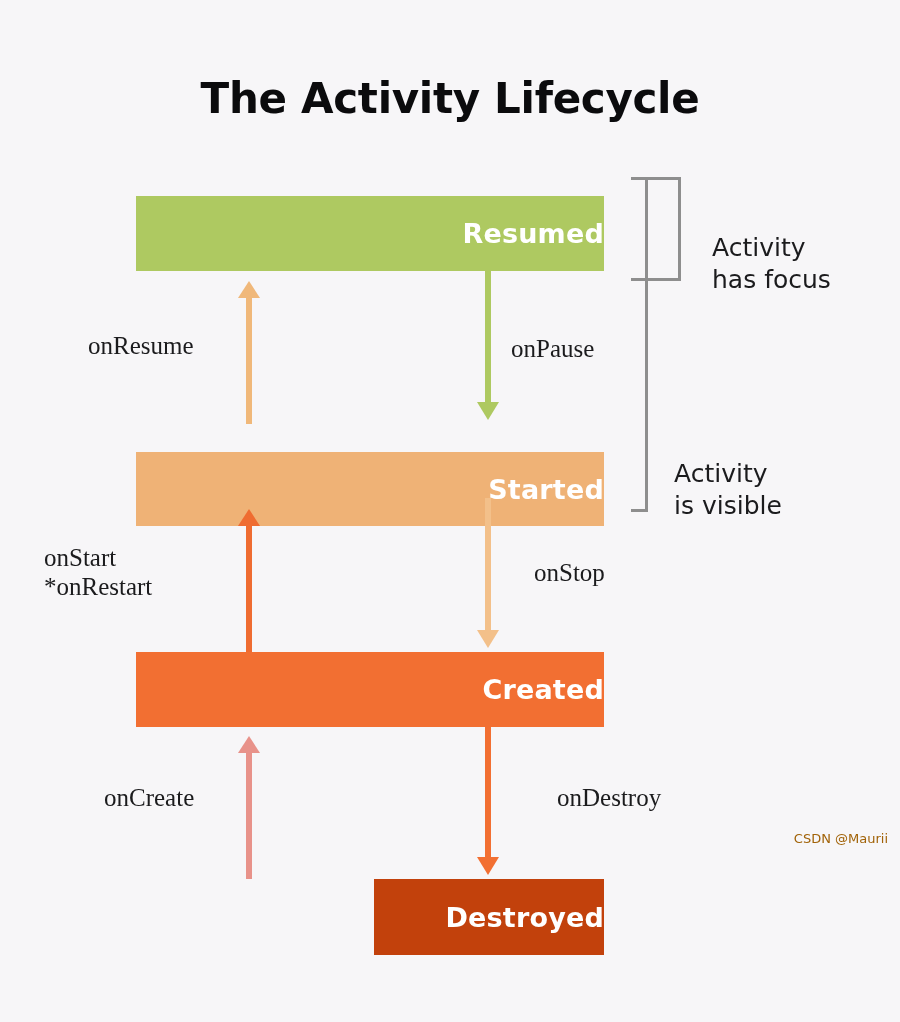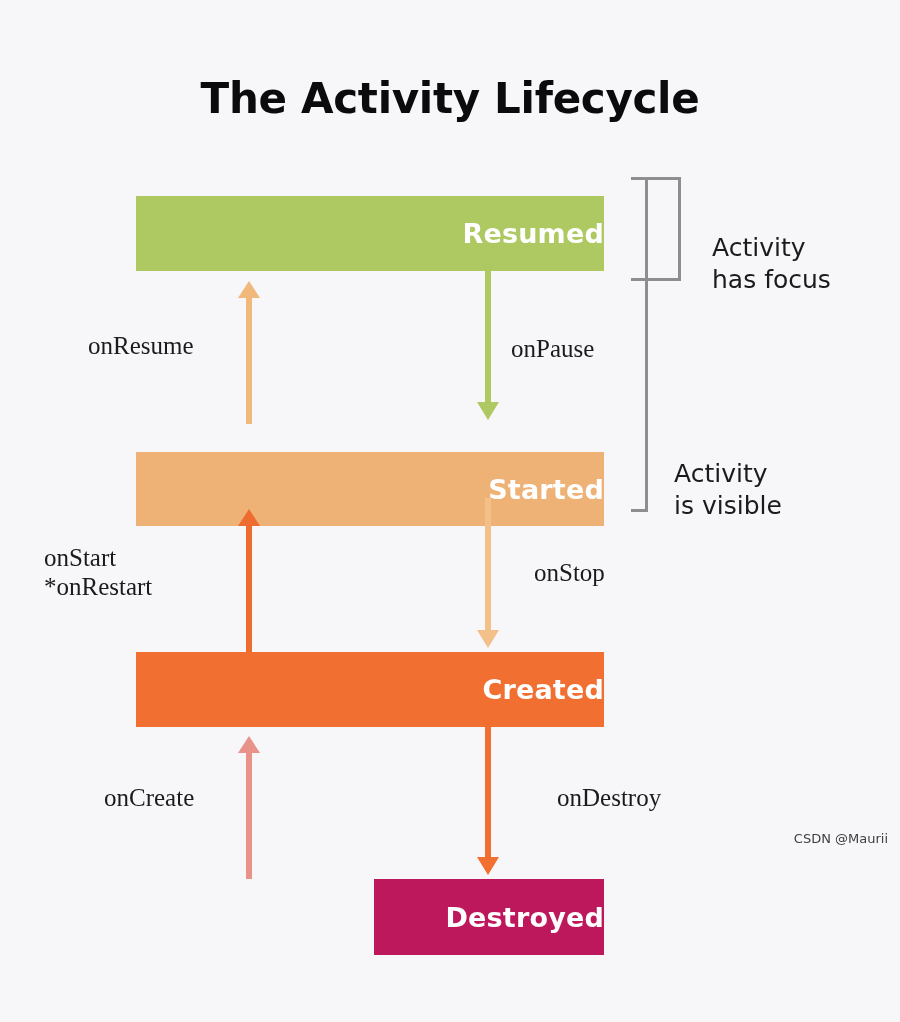--- a/index.html
+++ b/index.html
@@ -189,21 +189,21 @@
   }
   #label-has-focus { left: 712px; top: 192px; }
   #label-is-visible{ left: 674px; top: 418px; }
 
   
   .watermark {
     position: absolute;
     right: 12px;
     bottom: 10px;
     font-size: 13px;
-    color: #404040;
+    color: #a16207;
     font-family: "DejaVu Sans", sans-serif;
   }
 </style>
 </head>
 <body>
 
 <div id="diagram">
 
   <div class="title">The Activity Lifecycle</div>
 
@@ -213,21 +213,21 @@
 
   <div class="state-box" id="box-started" style="background:#efb276">
     <span>Started</span>
   </div>
 
   <div class="state-box" id="box-created" style="background:#f26f32">
     <span>Created</span>
   </div>
 
 
-  <div class="state-box" id="box-destroyed" style="background:#be185d">
+  <div class="state-box" id="box-destroyed" style="background:#c2410c">
     <span>Destroyed</span>
   </div>
 
   <div class="arrow" id="arrow-onresume">
     <div class="arrow-head"></div>
     <div class="arrow-shaft"></div>
   </div>
 
   <div class="arrow" id="arrow-onpause">
     <div class="arrow-shaft"></div>

